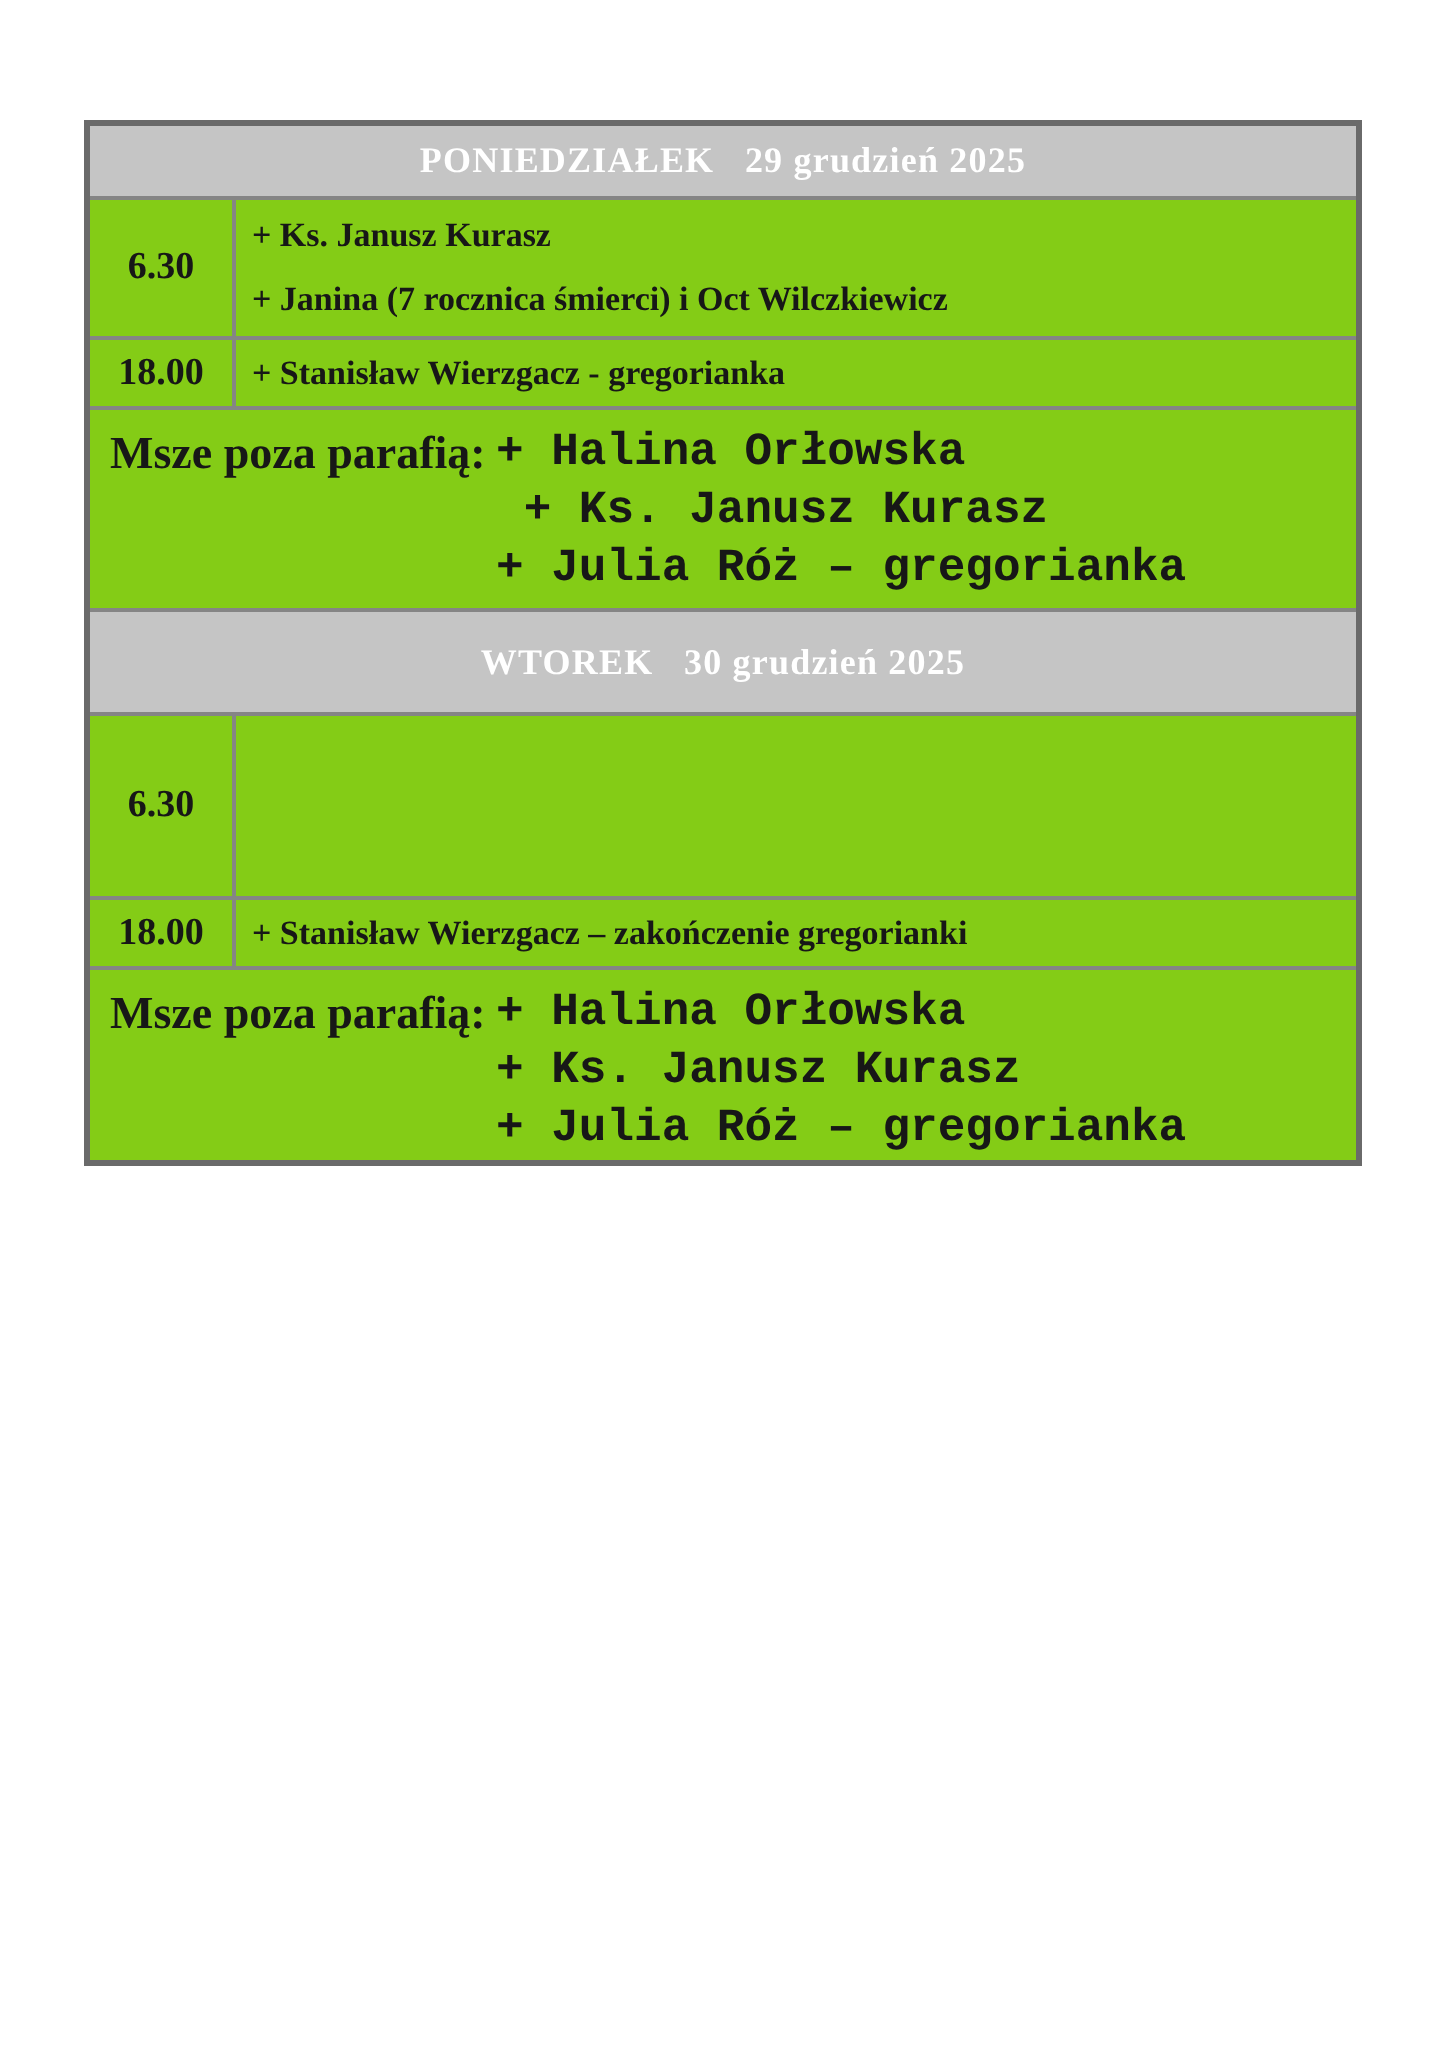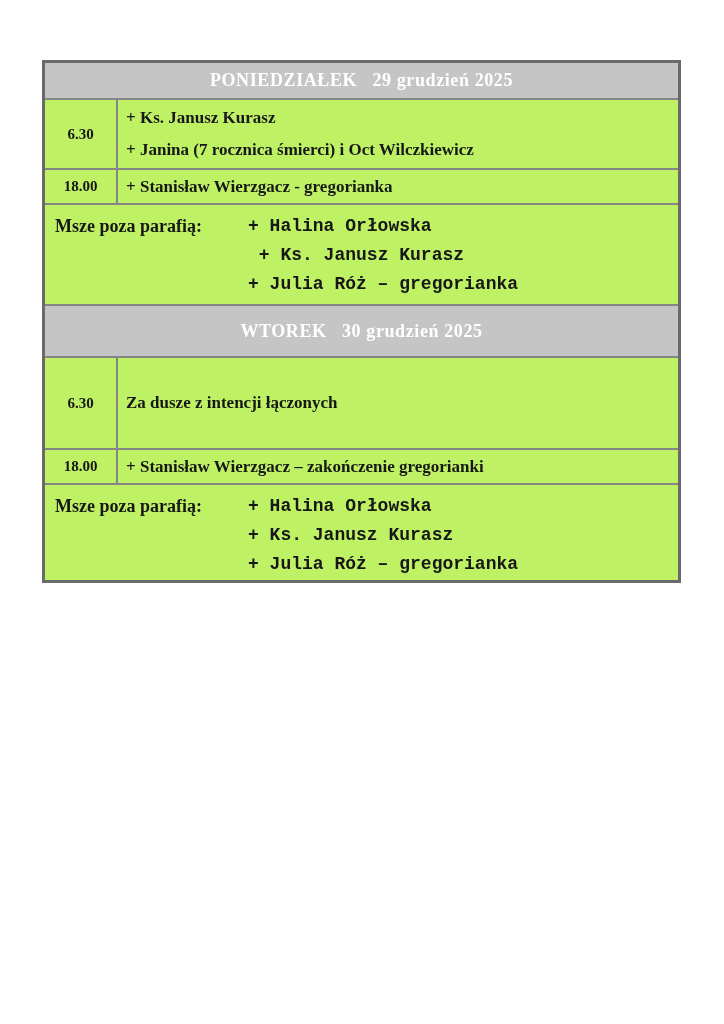--- a/index.html
+++ b/index.html
@@ -17,21 +17,21 @@
     font-weight: bold;
     color: #171717;
   }
   .schedule-table {
     position: absolute;
     left: 42px;
     top: 60px;
     width: 639px;
     box-sizing: border-box;
     border: 3px solid #6a6a6a;
-    background: #bef264;
+    background: #84cc16;
   }
   .schedule-table > div {
     box-sizing: border-box;
     border-bottom: 2px solid #858585;
   }
   .schedule-table > div:last-child {
     border-bottom: none;
   }
   .day-header {
     background: #c5c5c5;
@@ -49,21 +49,21 @@
     display: flex;
     align-items: stretch;
   }
   .time-cell {
     width: 73px;
     box-sizing: border-box;
     border-right: 2px solid #858585;
     display: flex;
     align-items: center;
     justify-content: center;
-    font-size: 15px;
+    font-size: 19px;
     flex-shrink: 0;
   }
   .desc-cell {
     flex: 1;
     display: flex;
     flex-direction: column;
     justify-content: center;
     padding: 4px 10px 4px 8px;
     font-size: 17px;
   }
@@ -75,21 +75,21 @@
   .desc-cell p + p {
     margin-top: 4px;
   }
   .row-m630  { height: 70px; }
   .row-m1800 { height: 35px; }
   .row-t630  { height: 92px; }
   .row-t1800 { height: 35px; }
   .outside-row {
     display: flex;
     padding: 7px 8px 7px 10px;
-    font-size: 18px;
+    font-size: 23px;
   }
   .row-mmsze { height: 101px; }
   .row-tmsze { height: 95px; }
   .outside-label {
     width: 193px;
     flex-shrink: 0;
     line-height: 29px;
     white-space: pre-wrap;
   }
   .outside-lines {
@@ -132,21 +132,20 @@
         <p> + Ks. Janusz Kurasz</p>
         <p>+ Julia Róż – gregorianka</p>
       </div>
     </div>
 
     <div class="day-header h2">WTOREK   30 grudzień 2025</div>
 
     <div class="mass-row row-t630">
       <div class="time-cell">6.30</div>
       <div class="desc-cell">
-        <p>Za dusze z intencji łączonych</p>
       </div>
     </div>
 
     <div class="mass-row row-t1800">
       <div class="time-cell">18.00</div>
       <div class="desc-cell">
         <p>+ Stanisław Wierzgacz – zakończenie gregorianki</p>
       </div>
     </div>
 

